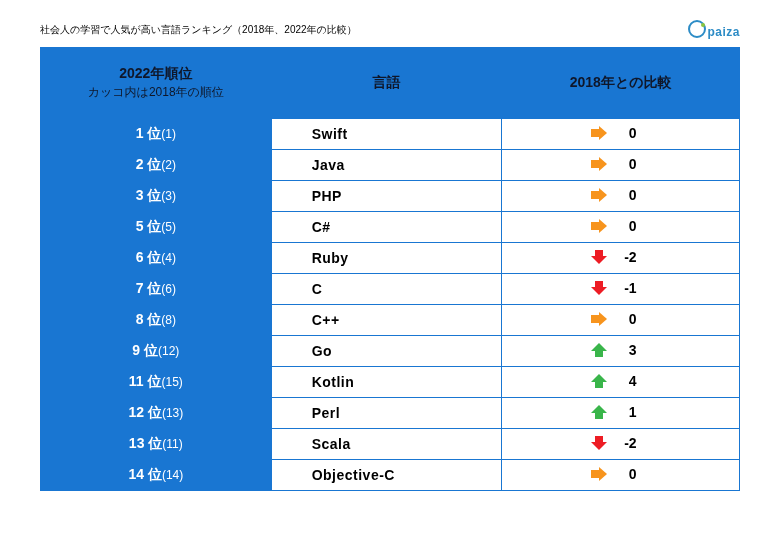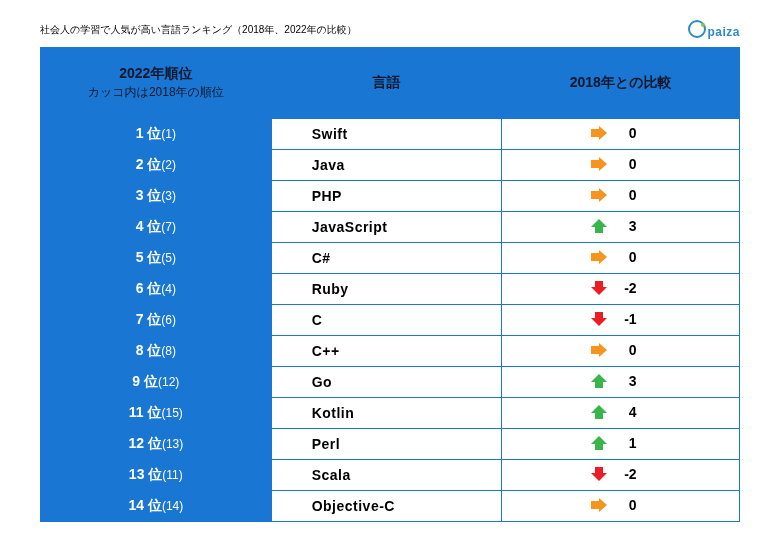--- a/index.html
+++ b/index.html
@@ -221,28 +221,20 @@
       </tr>
       <tr>
         <td class="rank-cell"><span>3</span><span> 位</span><span class="prev">(3)</span></td>
         <td class="lang-cell">PHP</td>
         <td class="comp-cell"><span class="comp-inner">
             <span class="arrow same"></span>
             <span class="delta">0</span>
           </span></td>
       </tr>
       <tr>
-        <td class="rank-cell"><span>4</span><span> 位</span><span class="prev">(7)</span></td>
-        <td class="lang-cell">JavaScript</td>
-        <td class="comp-cell"><span class="comp-inner">
-            <span class="arrow up"></span>
-            <span class="delta">3</span>
-          </span></td>
-      </tr>
-      <tr>
         <td class="rank-cell"><span>5</span><span> 位</span><span class="prev">(5)</span></td>
         <td class="lang-cell">C#</td>
         <td class="comp-cell"><span class="comp-inner">
             <span class="arrow same"></span>
             <span class="delta">0</span>
           </span></td>
       </tr>
       <tr>
         <td class="rank-cell"><span>6</span><span> 位</span><span class="prev">(4)</span></td>
         <td class="lang-cell">Ruby</td>

